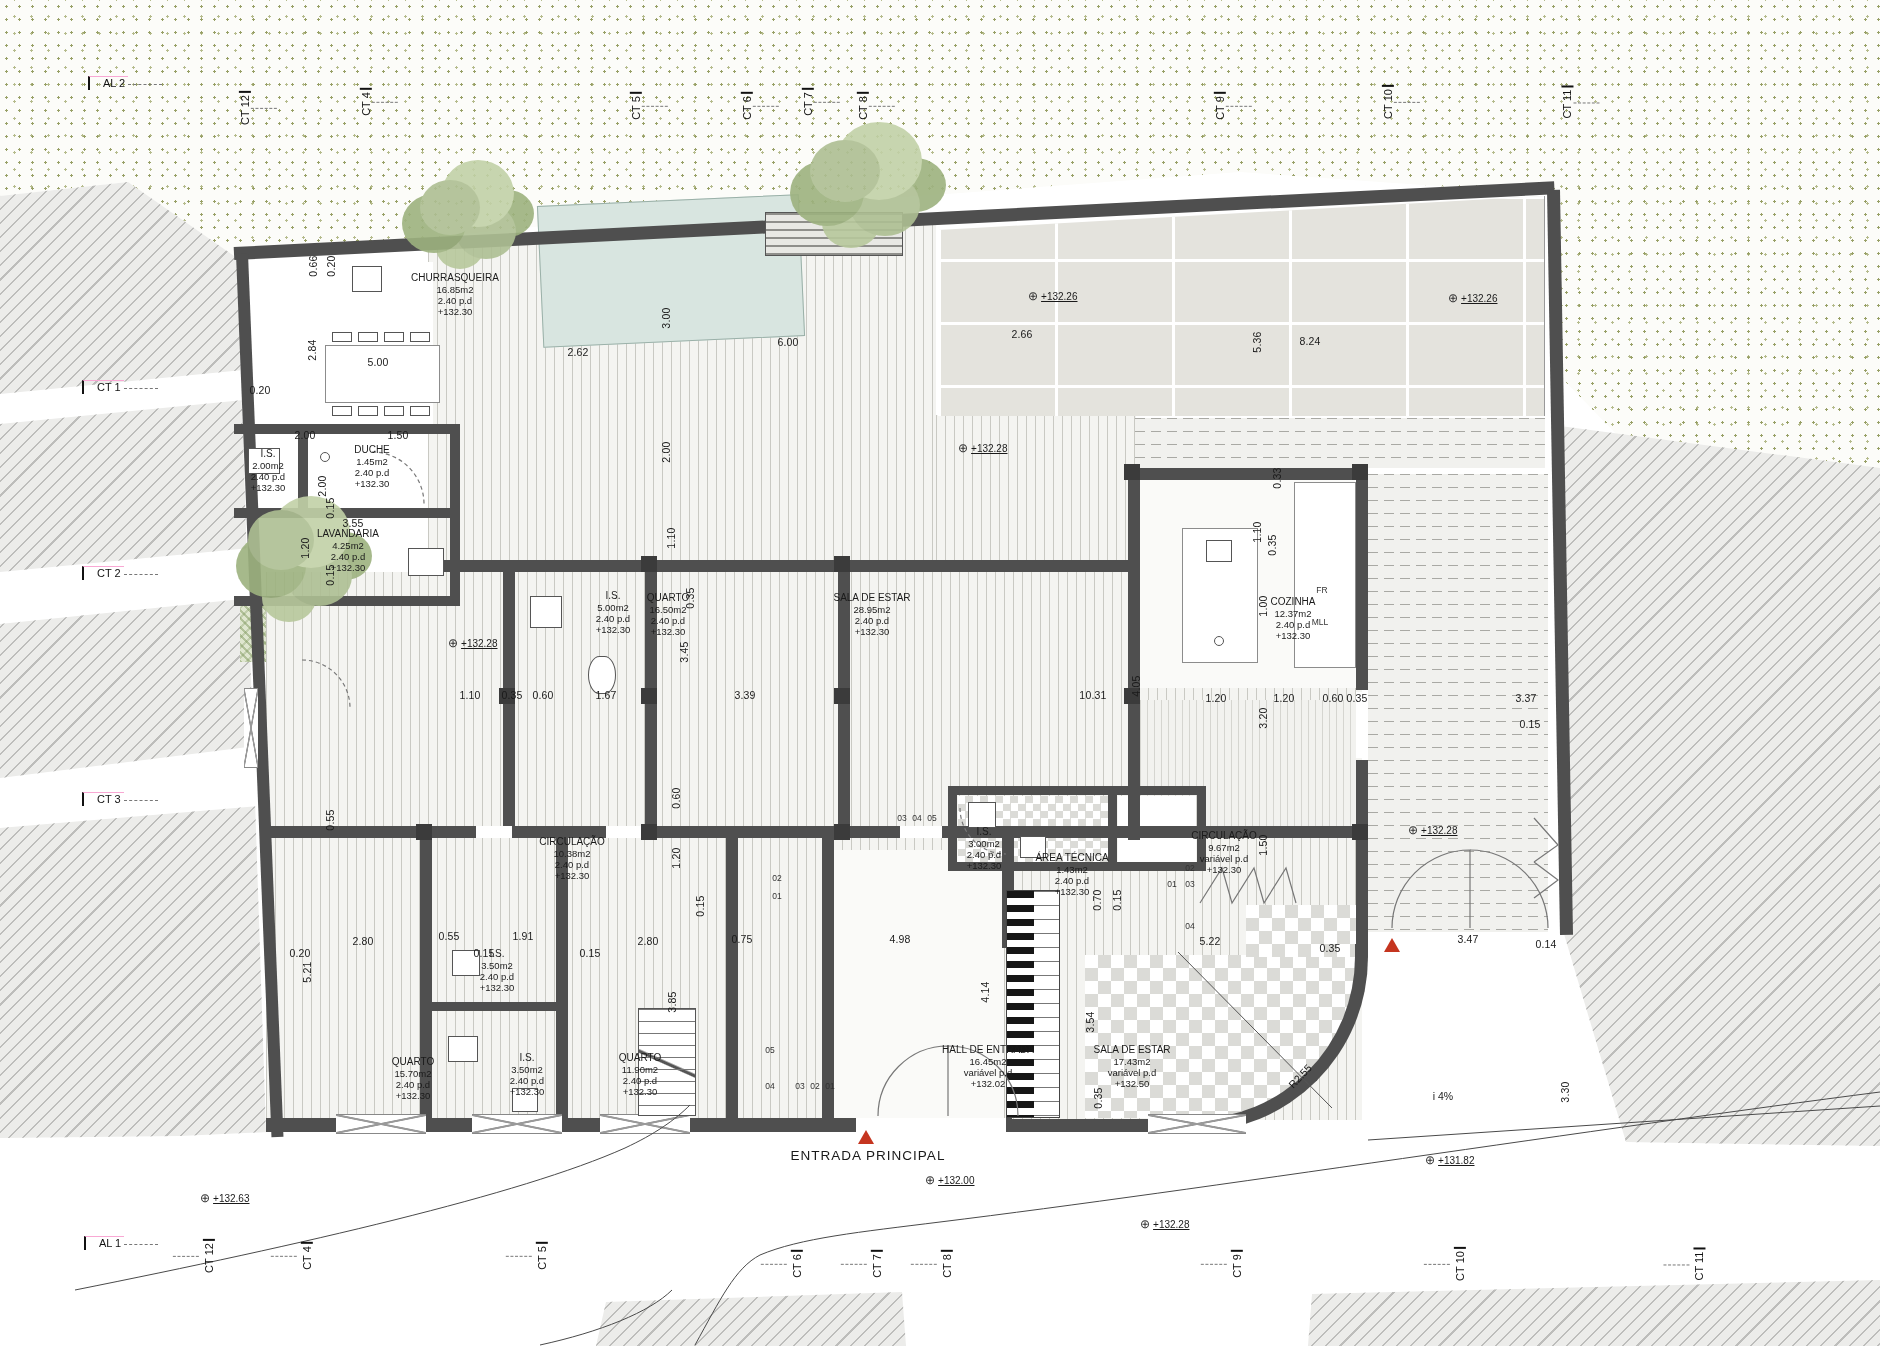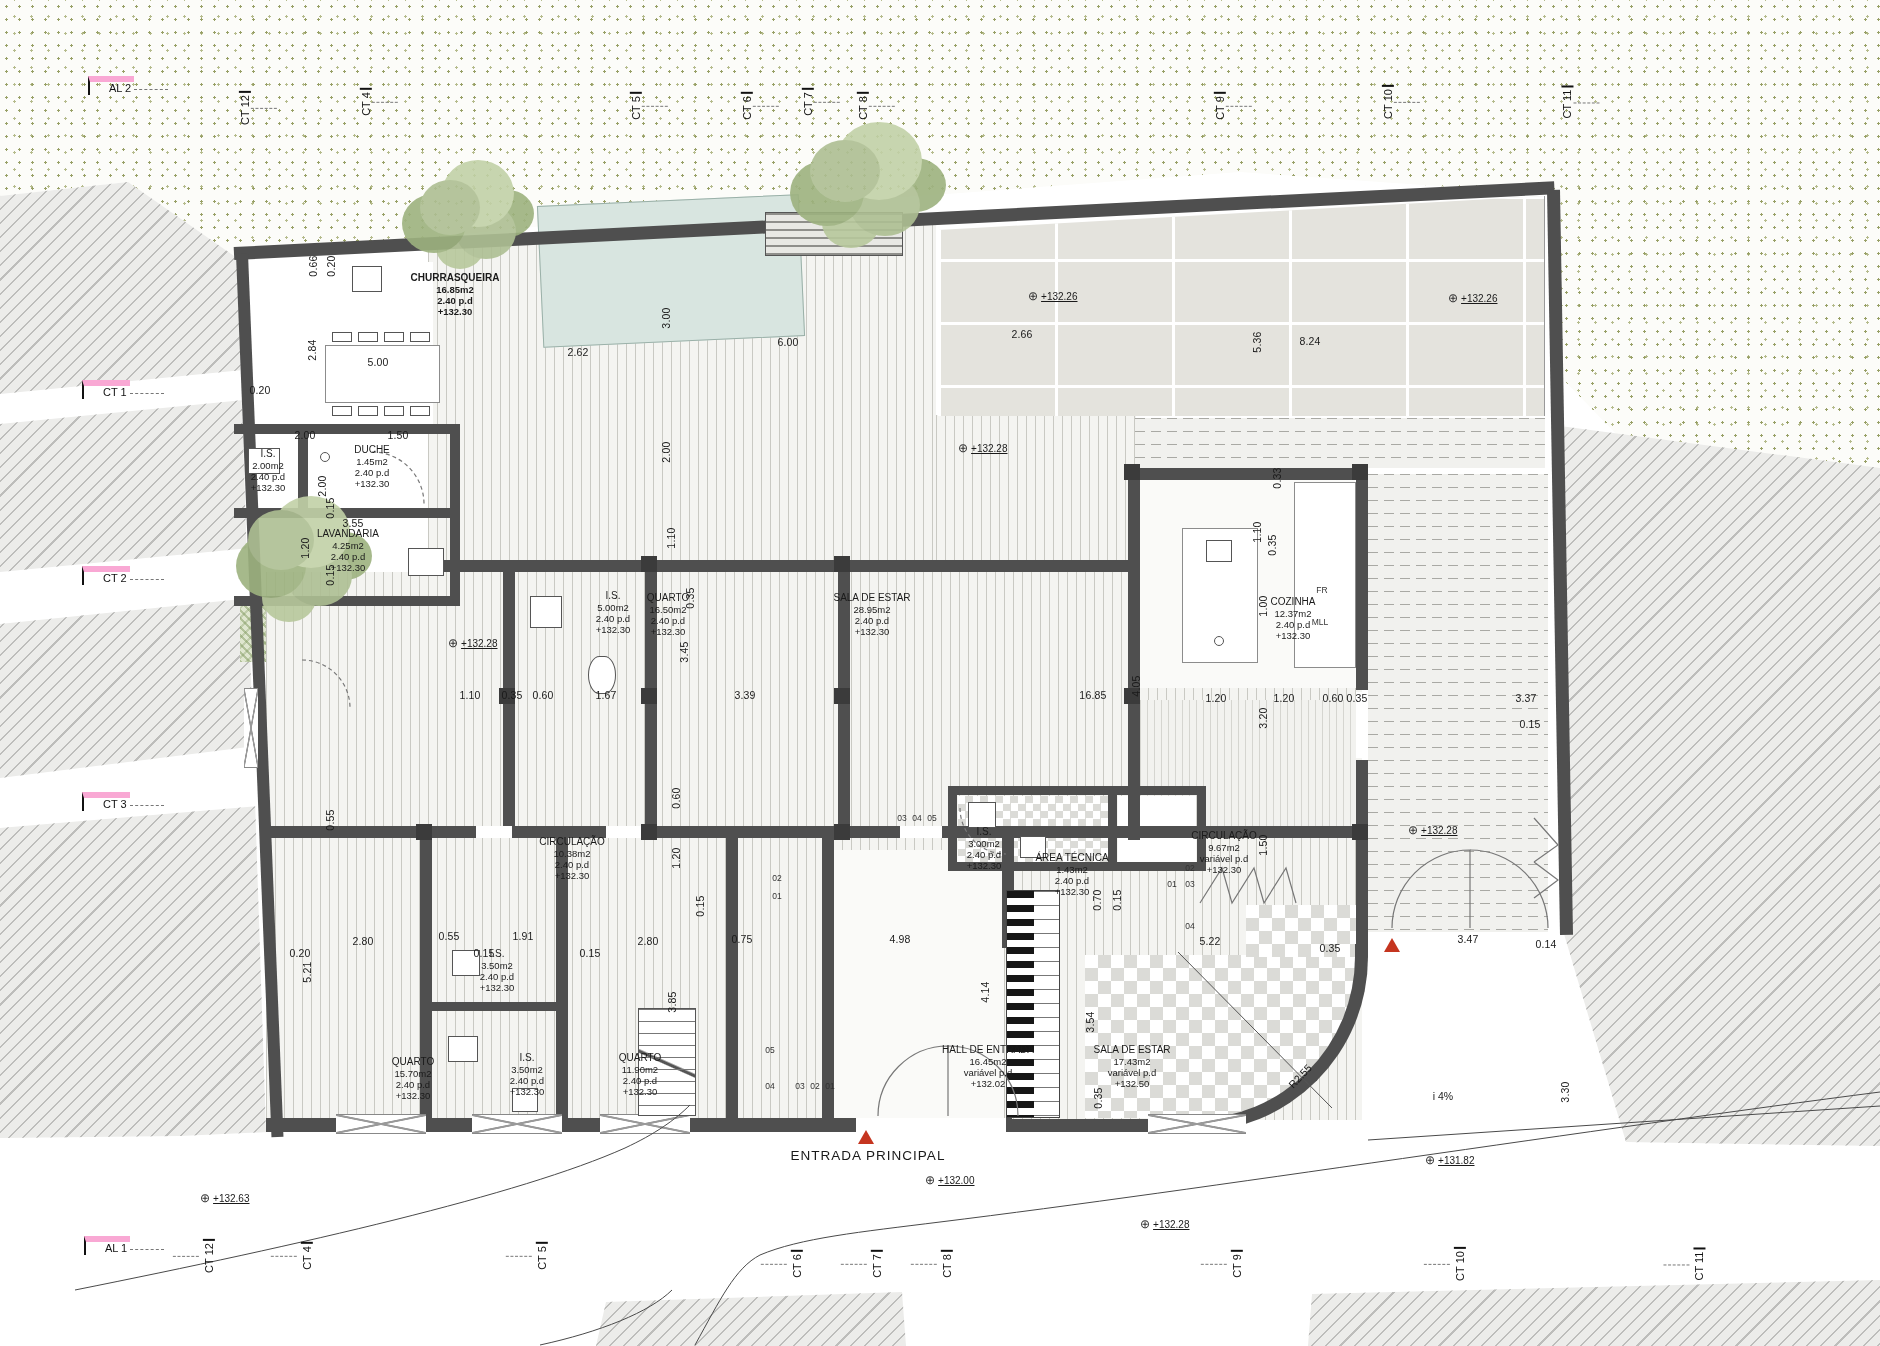--- a/index.html
+++ b/index.html
@@ -38,21 +38,21 @@
   .room-label{transform:translate(-50%,0);text-align:center;font-size:9.5px;line-height:1.18;white-space:nowrap;}
   .room-label .rn{font-size:10px;}
   .elev{font-size:10px;white-space:nowrap;transform:translate(0,-50%);}
   .elev .sym{font-size:12px;margin-right:3px;color:#333;}
   .elev .v{text-decoration:underline;}
   .ann{font-size:10.5px;white-space:nowrap;transform:translate(-50%,-50%);}
   .ann.big{font-size:13.5px;letter-spacing:1px;}
   .ann.tiny{font-size:8.5px;color:#333;}
   .gm{font-size:11px;white-space:nowrap;color:#111;}
   .gm.v{transform:rotate(-90deg);transform-origin:center;border-right:2.5px solid #111;padding-right:2px;}
-  .gm.h{border-left:2.5px solid #111;border-top:6px solid #f9a8d4;padding:0 3px 1px 19px;text-align:center;}
+  .gm.h{border-left:2.5px solid #111;border-top:1px solid #f9a8d4;padding:0 3px 1px 13px;text-align:center;}
   .gm-dash{position:absolute;border-left:1px dashed #777;width:0;height:26px;}
   .gm-dash.h{border-left:none;border-top:1px dashed #777;width:34px;height:0;}
   .stair{background:#fff;border:1px solid #555;
     background-image:repeating-linear-gradient(180deg,#777 0 1px,transparent 1px 12px),
                      linear-gradient(24deg,transparent 47%,#555 48% 49.5%,transparent 51%);}
   .piano{border:1px solid #444;background:#fff;}
   .piano .keys{position:absolute;left:0;top:0;width:52%;height:100%;
     background-image:repeating-linear-gradient(180deg,#161616 0 7px,transparent 7px 14px);}
   .piano .lines{position:absolute;right:0;top:0;width:48%;height:100%;
     background-image:repeating-linear-gradient(180deg,#777 0 1px,transparent 1px 14px);}
@@ -212,21 +212,21 @@
       <path d="M960,808 A46,46 0 0 0 1006,854" stroke-dasharray="4 3"></path>
       <path d="M1200,903 L1222,868 L1232,903 L1254,868 L1264,903 L1286,868 L1296,903"></path>
       <path d="M1534,818 L1558,845 L1534,862 M1534,862 L1558,880 L1534,898"></path>
     </g>
     <path d="M1178,952 L1332,1108" stroke="#555" stroke-width="1"></path>
     <polygon points="866,1130 874,1144 858,1144" fill="#c5351f"></polygon>
     <polygon points="1392,938 1400,952 1384,952" fill="#c5351f"></polygon>
   </svg>
 
   <div id="labels" class="abs" style="left:0;top:0;width:100%;height:100%;">
-      <div class="room-label" style="position: absolute; left: 455px; top: 272px; font-weight: bold;">
+      <div class="room-label" style="position: absolute; left: 455px; top: 272px;">
         <div class="rn">CHURRASQUEIRA</div>
         <div class="ra">16.85m2</div>
         <div class="rh">2.40  p.d</div>
         <div class="rl">+132.30</div>
       </div>
       <div class="room-label" style="position: absolute; left: 268px; top: 448px;">
         <div class="rn">I.S.</div>
         <div class="ra">2.00m2</div>
         <div class="rh">2.40  p.d</div>
         <div class="rl">+132.30</div>
@@ -352,21 +352,21 @@
       <div class="dim" style="position: absolute; left: 353px; top: 523px;">3.55</div>
       <div class="dim r" style="position: absolute; left: 330px; top: 508px;">0.15</div>
       <div class="dim r" style="position: absolute; left: 305px; top: 548px;">1.20</div>
       <div class="dim r" style="position: absolute; left: 330px; top: 575px;">0.15</div>
       <div class="dim" style="position: absolute; left: 470px; top: 695px;">1.10</div>
       <div class="dim" style="position: absolute; left: 512px; top: 695px;">0.35</div>
       <div class="dim" style="position: absolute; left: 543px; top: 695px;">0.60</div>
       <div class="dim" style="position: absolute; left: 606px; top: 695px;">1.67</div>
       <div class="dim r" style="position: absolute; left: 684px; top: 652px;">3.45</div>
       <div class="dim" style="position: absolute; left: 745px; top: 695px;">3.39</div>
-      <div class="dim" style="position: absolute; left: 1093px; top: 695px;">16.85</div>
+      <div class="dim" style="position: absolute; left: 1093px; top: 695px;">10.31</div>
       <div class="dim r" style="position: absolute; left: 1136px; top: 686px;">4.05</div>
       <div class="dim" style="position: absolute; left: 1216px; top: 698px;">1.20</div>
       <div class="dim" style="position: absolute; left: 1284px; top: 698px;">1.20</div>
       <div class="dim" style="position: absolute; left: 1333px; top: 698px;">0.60</div>
       <div class="dim" style="position: absolute; left: 1357px; top: 698px;">0.35</div>
       <div class="dim" style="position: absolute; left: 1526px; top: 698px;">3.37</div>
       <div class="dim" style="position: absolute; left: 1530px; top: 724px;">0.15</div>
       <div class="dim r" style="position: absolute; left: 690px; top: 598px;">0.35</div>
       <div class="dim r" style="position: absolute; left: 676px; top: 798px;">0.60</div>
       <div class="dim r" style="position: absolute; left: 676px; top: 858px;">1.20</div>

